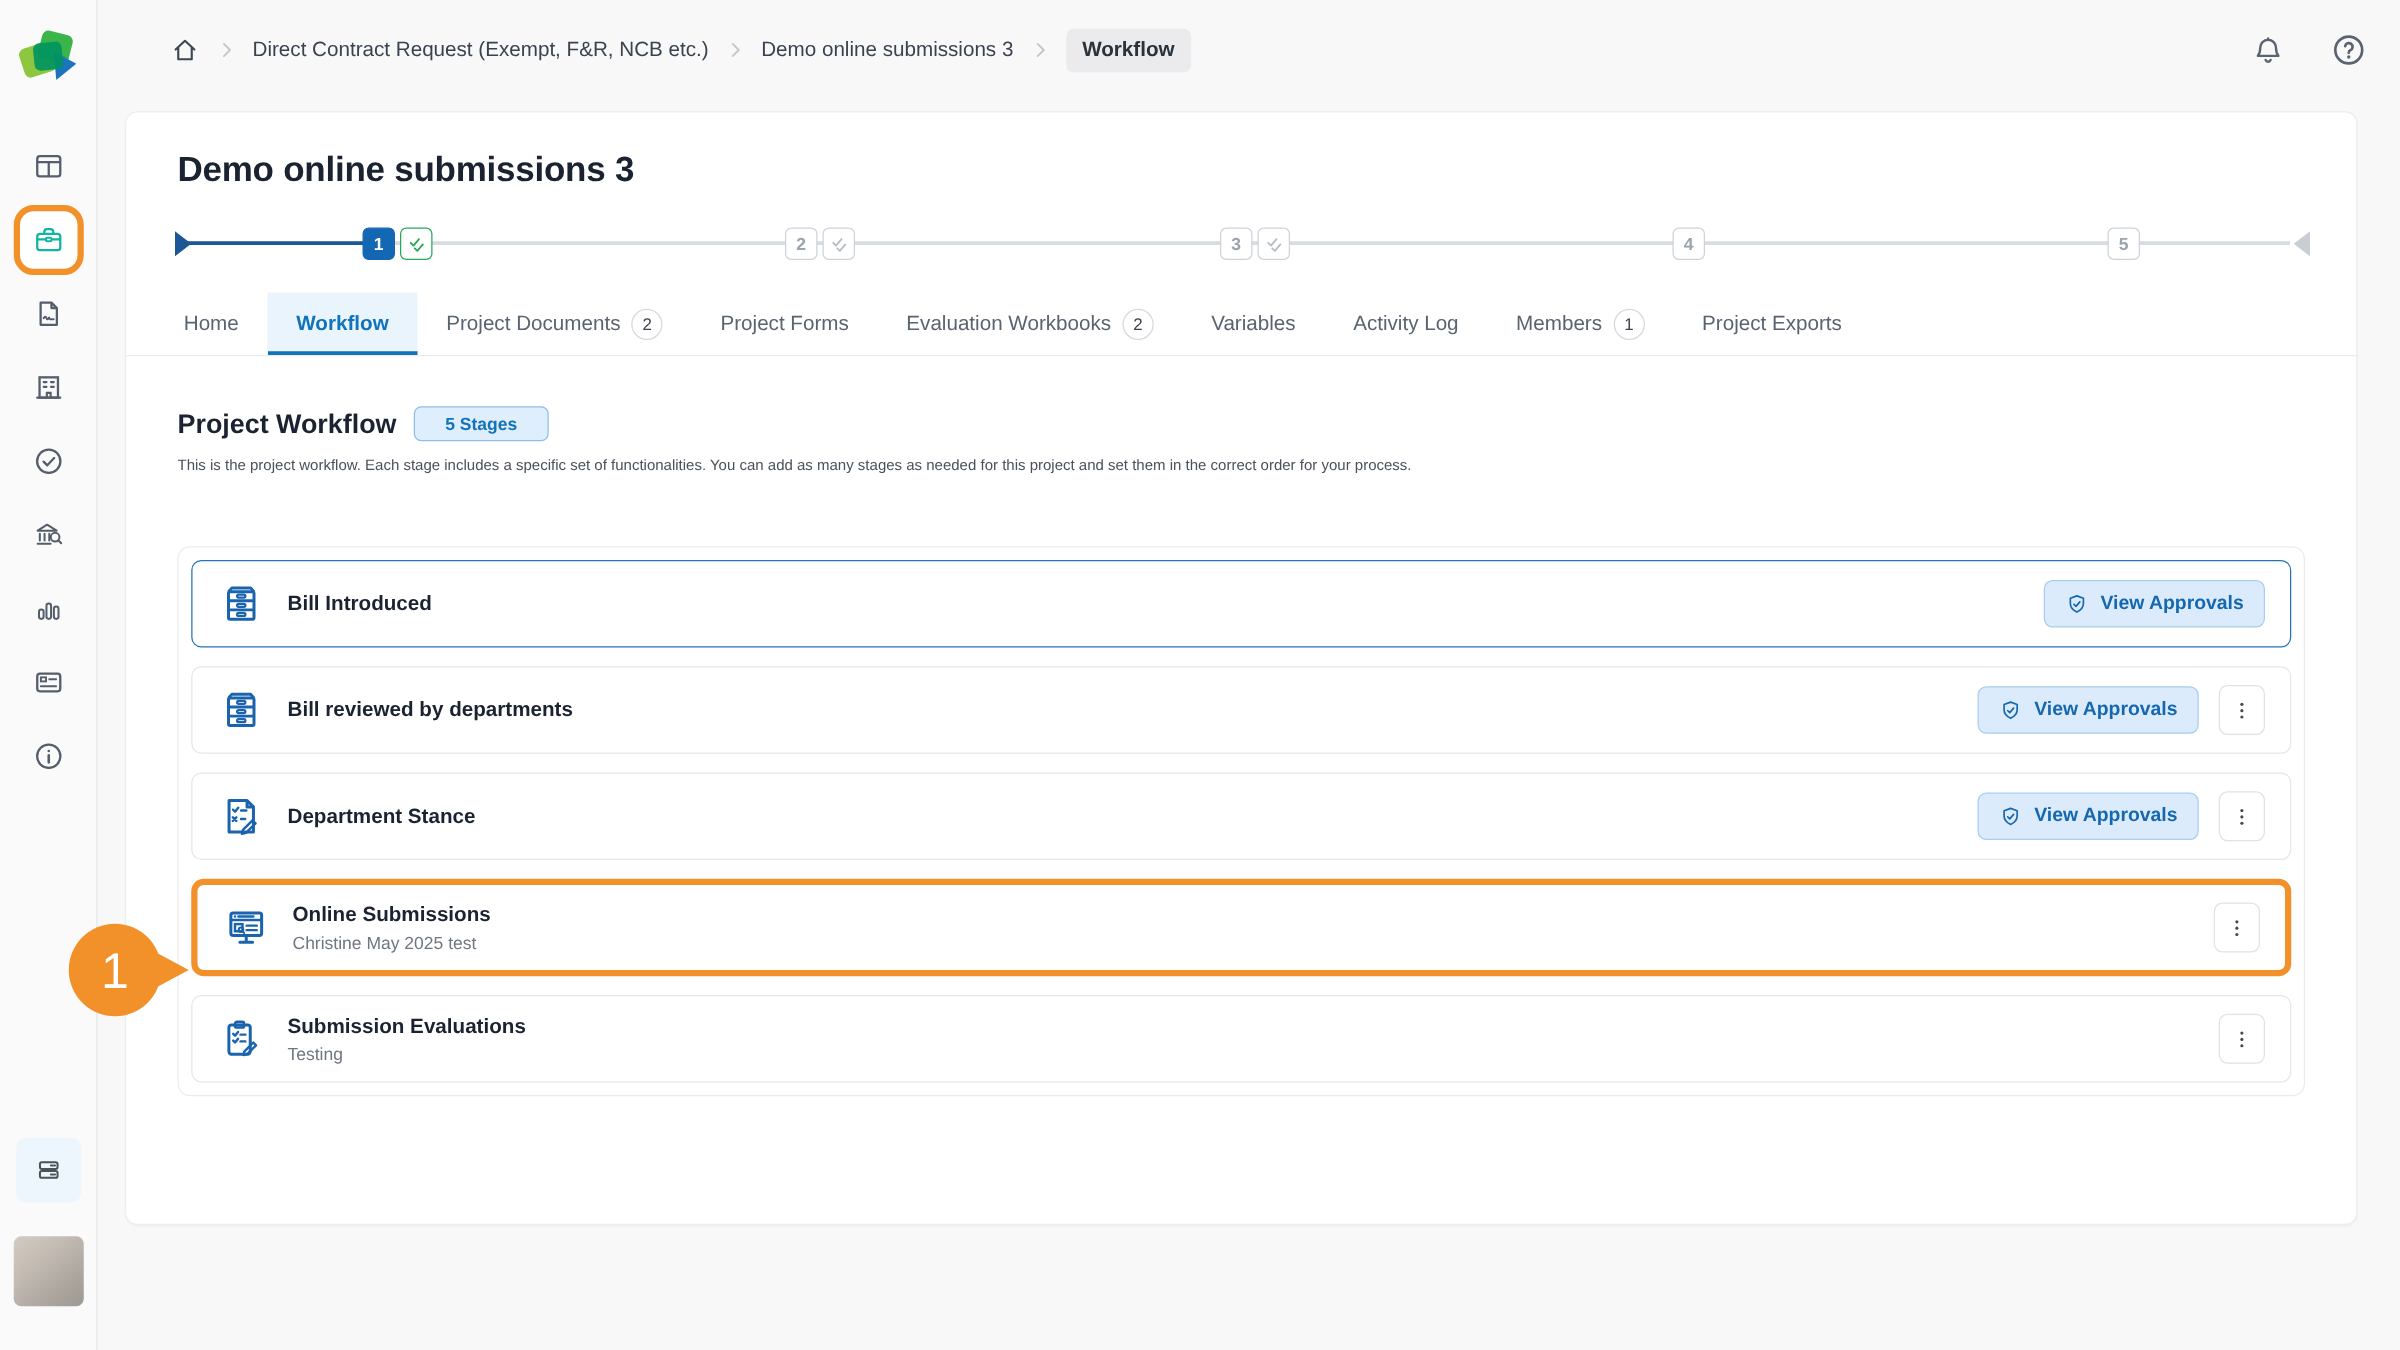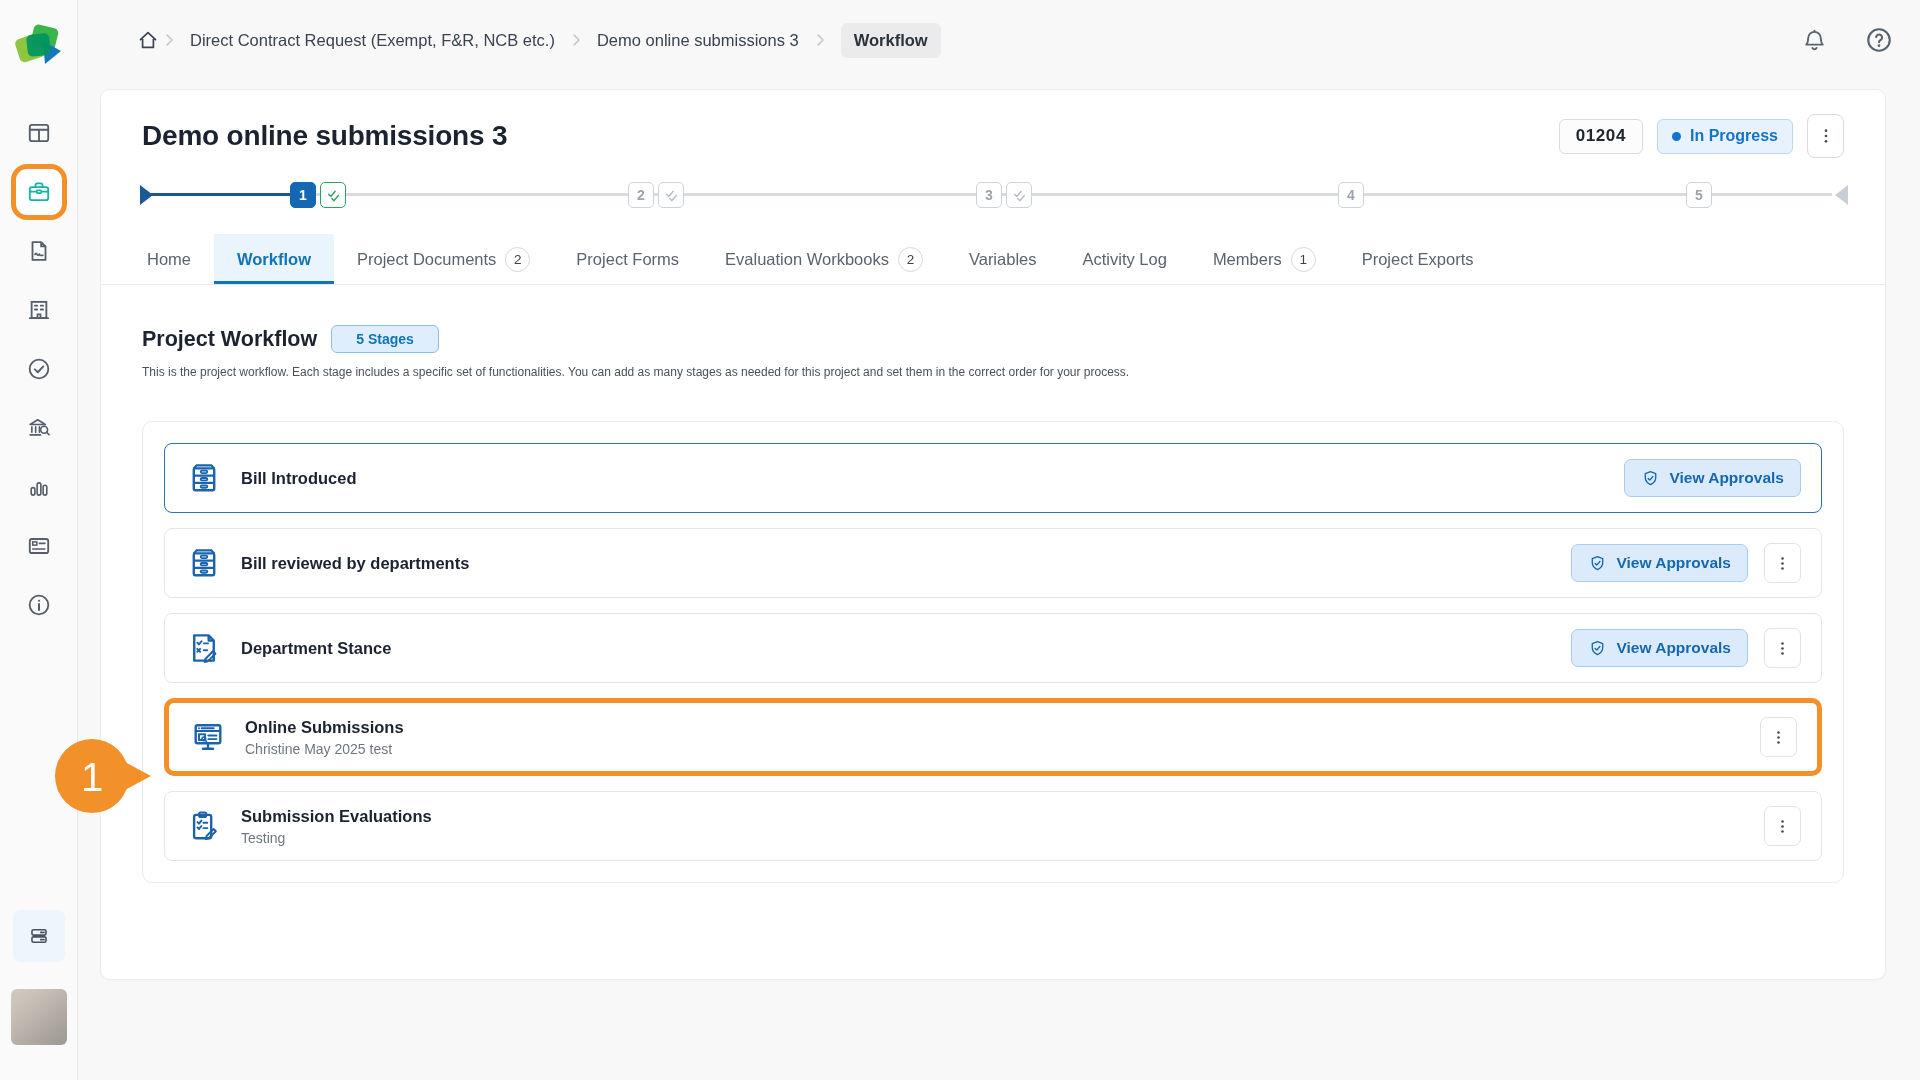--- a/index.html
+++ b/index.html
@@ -19,21 +19,21 @@
   .nav{position:absolute;left:0;top:111px;width:78px;display:flex;flex-direction:column;align-items:center;gap:15px}
   .nav-item{width:44px;height:44px;display:flex;align-items:center;justify-content:center;color:#555E6B;cursor:pointer;border-radius:10px}
   .nav-item.active{width:56px;height:56px;background:#fff;border:5px solid var(--orange);border-radius:16px;color:var(--teal);margin:-6px 0}
   .sidebar-bottom{position:absolute;left:0;bottom:0;width:78px;height:170px}
   .server-btn{position:absolute;left:13px;top:0px;width:52px;height:52px;background:#EDF6FD;border-radius:8px;display:flex;align-items:center;justify-content:center;color:#4A525C;cursor:pointer}
   .avatar{position:absolute;left:11px;top:79px;width:56px;height:56px;border-radius:6px;overflow:hidden}
   .avatar-img{width:100%;height:100%;background:linear-gradient(140deg,#DAD4CC 0%,#C6BEB5 38%,#A8A29B 68%,#8F8C89 100%);filter:blur(5px);transform:scale(1.5)}
 
   
   .topbar{position:absolute;left:78px;top:0;right:0;height:80px;display:flex;align-items:center;padding:0 26px 0 58px}
-  .breadcrumb{display:flex;align-items:center;gap:0;font-size:16.5px;color:var(--ink2)}
+  .breadcrumb{display:flex;align-items:center;gap:12px;font-size:16.5px;color:var(--ink2)}
   .home-btn{color:#3C4654;cursor:pointer;display:flex}
   .crumb{cursor:pointer;white-space:nowrap}
   .crumb-sep{color:#C2C7CE}
   .crumb-current{background:#EBEBED;border-radius:6px;padding:8px 13px;font-weight:700;color:#2A323C;cursor:default}
   .topbar-right{margin-left:auto;display:flex;align-items:center;gap:36px;color:#5A6370}
   .top-icon{cursor:pointer;display:flex}
 
   
   .main-card{position:absolute;left:100px;top:89px;width:1786px;height:891px;background:#fff;border:1px solid #EDEDEF;border-radius:10px;box-shadow:0 1px 2px rgba(20,30,40,.03);padding:24px 41px 0 41px}
   .title-row{display:flex;align-items:center;height:44px}
@@ -63,21 +63,21 @@
   .tab-badge{width:25px;height:25px;border-radius:50%;border:1px solid #D5D9DE;background:#fff;display:flex;align-items:center;justify-content:center;font-size:13.5px;font-weight:400;color:#3C434D}
   .tabs-divider{height:1px;background:var(--line);margin:0 -41px}
 
   
   .section-row{position:relative;margin-top:40px;display:flex;align-items:center}
   .section-title{font-size:21.5px;font-weight:700;color:var(--ink)}
   .stages-badge{margin-left:14px;padding:5px 24px;border:1px solid #8FBDEA;background:#DFEEFD;border-radius:6px;font-size:14px;font-weight:700;color:#1173BA}
   .add-btn{position:absolute;right:0;top:-7px;height:45px;padding:0 22px;border:none;border-radius:6px;background:var(--blue);color:#fff;font-size:17px;font-weight:600;font-family:inherit;display:flex;align-items:center;gap:10px;cursor:pointer}
   .description{margin-top:7px;max-width:1445px;font-size:12px;line-height:25px;color:#4A515C}
 
-  .stage-list{margin-top:36px;border:1px solid var(--line);border-radius:10px;padding:21px;display:flex;flex-direction:column;gap:15px;background:#fff}
+  .stage-list{margin-top:52px;border:1px solid var(--line);border-radius:10px;padding:10px;display:flex;flex-direction:column;gap:15px;background:#fff}
   .stage-card{display:flex;align-items:center;min-height:70px;border:1px solid var(--cardborder);border-radius:8px;padding:8px 20px;gap:18px;background:#fff;cursor:pointer}
   .stage-card.current{border:1.5px solid #2673B8}
   .stage-card.annotated{border:5px solid var(--orange);border-radius:10px;min-height:78px}
   .stage-icon{width:38px;display:flex;align-items:center;justify-content:center;color:#1B64AD;flex:0 0 38px}
   .stage-text{display:flex;flex-direction:column;gap:4px}
   .stage-title{font-size:16.5px;font-weight:700;color:var(--ink)}
   .stage-sub{font-size:14px;color:var(--muted2)}
   .stage-actions{margin-left:auto;display:flex;align-items:center;gap:16px}
   .va-btn{height:38px;padding:0 16px;border:1px solid #A9CCF1;background:#DCEBFB;border-radius:7px;display:flex;align-items:center;gap:9px;font-size:15.5px;font-weight:600;color:#1568B0;font-family:Liberation Sans, sans-serif;cursor:pointer}
   .row-kebab{width:37px;height:40px;border:1px solid #DFE2E6;background:#fff;border-radius:7px;display:flex;align-items:center;justify-content:center;color:#434A52;cursor:pointer}
@@ -303,32 +303,20 @@
           <use href="#sym-help-icon"></use>
         </svg>
       </span>
   </div>
 </header>
 
 <main class="main-card">
 
   <div class="title-row">
     <h1 class="page-title">Demo online submissions 3</h1>
-    <div class="title-controls">
-      <span class="code-pill">01204</span>
-      <span class="status-pill">
-        <span class="status-dot"></span>
-        <span>In Progress</span>
-      </span>
-      <span class="kebab-btn" id="title-kebab">
-          <svg class="icn " width="20" height="20">
-            <use href="#sym-kebab-icon"></use>
-          </svg>
-        </span>
-    </div>
   </div>
 
   <div class="stepper" id="stepper">
       <div class="track"></div>
       <div class="track-done"></div>
       <div class="play-tri"></div>
       <div class="end-tri"></div>
       <div class="sbox current" style="left: 148px;">1</div>
       <div class="cbox done" style="left: 178px;">
         <svg class="icn " width="17" height="17">

